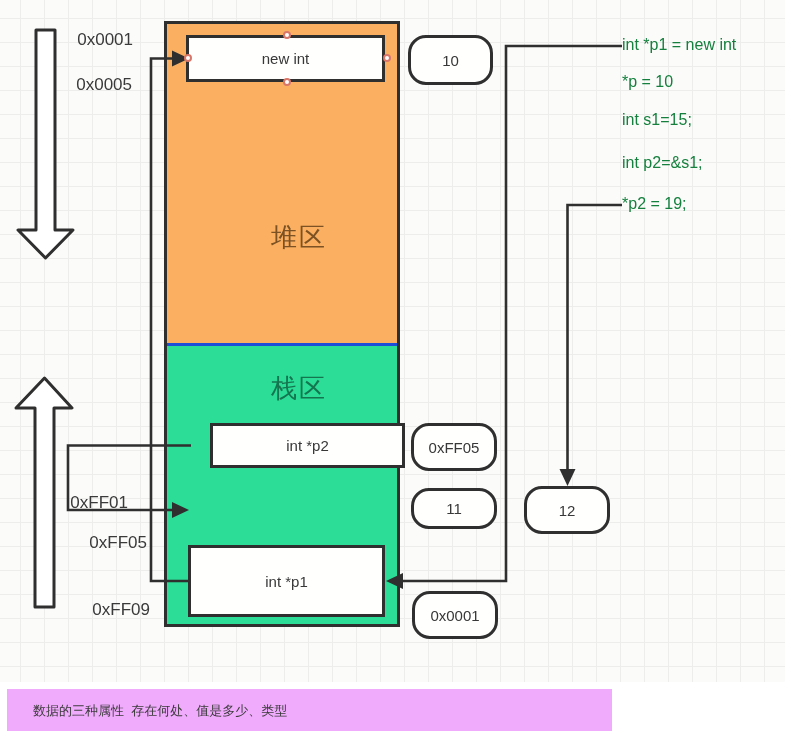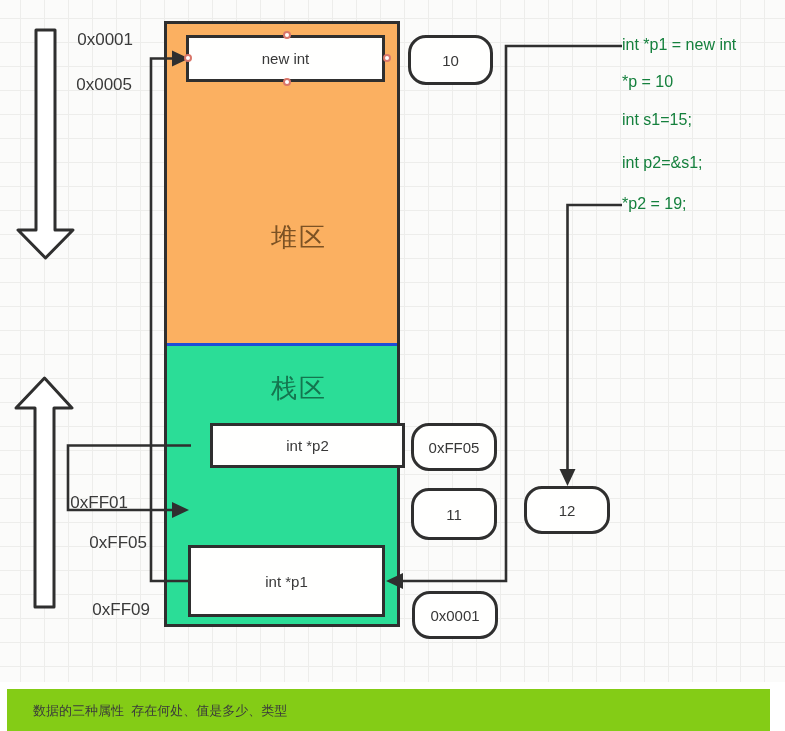--- a/index.html
+++ b/index.html
@@ -52,21 +52,21 @@
   .cell-s1      { left: 188px; top: 488px; width: 197px; height: 45px; }
   .cell-p1      { left: 188px; top: 545px; width: 197px; height: 72px; }
   
   .vbox {
     position: absolute; background: #fffffe; border: 3px solid #2f2f2f;
     border-radius: 18px; display: flex; align-items: center; justify-content: center;
     font-size: 15px; color: #383838; z-index: 3;
   }
   .vbox-10     { left: 408px; top: 35px;  width: 85px; height: 50px; }
   .vbox-ff05   { left: 411px; top: 423px; width: 86px; height: 48px; }
-  .vbox-11     { left: 411px; top: 488px; width: 86px; height: 52px; }
+  .vbox-11     { left: 411px; top: 488px; width: 86px; height: 41px; }
   .vbox-0x0001 { left: 412px; top: 591px; width: 86px; height: 48px; }
   .vbox-12     { left: 524px; top: 486px; width: 86px; height: 48px; }
   
   .addr {
     position: absolute; width: 85px; text-align: right;
     font-size: 17px; color: #3a3a3a; z-index: 2;
   }
   .addr-0x0001 { left: 48px; top: 30px; }
   .addr-0x0005 { left: 47px; top: 75px; }
   .addr-ff01   { left: 43px; top: 480px; margin-top: 13px; }
@@ -91,22 +91,22 @@
   .handle {
     position: absolute; width: 8px; height: 8px; border-radius: 50%;
     background: #ffffff; border: 2px solid #d9766a; z-index: 6;
   }
   .handle-top    { left: 283px; top: 31px; }
   .handle-bottom { left: 283px; top: 78px; }
   .handle-left   { left: 184px; top: 54px; }
   .handle-right  { left: 383px; top: 54px; }
   
   .footer-bar {
-    position: absolute; left: 7px; top: 689px; width: 763px; height: 42px;
-    background: #84cc16; z-index: 1;
+    position: absolute; left: 7px; top: 689px; width: 605px; height: 42px;
+    background: #f0abfc; z-index: 1;
   }
   .footer-caption {
     position: absolute; left: 26px; top: 13px;
     font-size: 13px; color: #3b3b3b; white-space: pre;
   }
   .watermark {
     position: absolute; left: 588px; top: 701px; z-index: 2;
     font-size: 17px; color: #b3b5ba; white-space: nowrap;
   }
 </style>

